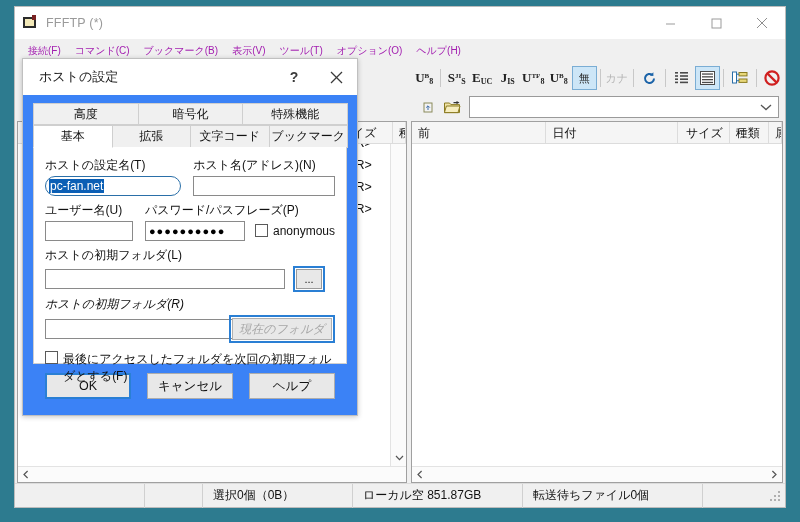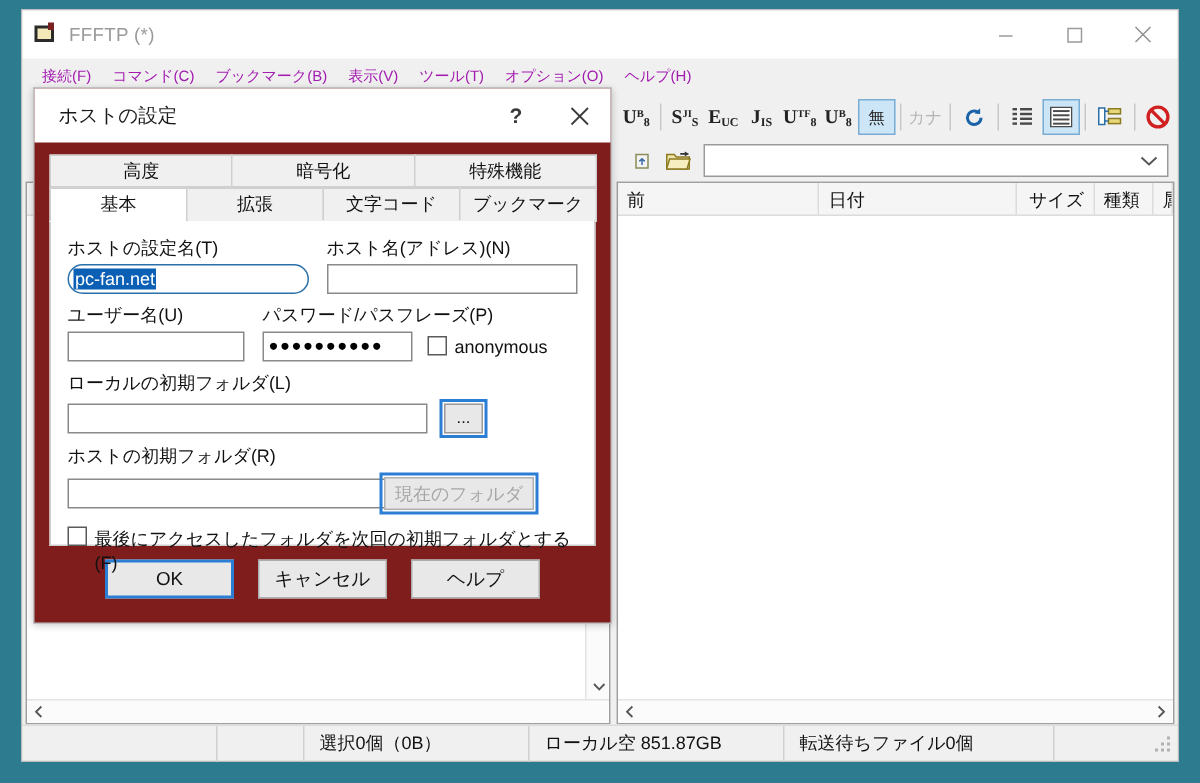--- a/index.html
+++ b/index.html
@@ -77,22 +77,22 @@
   .vscroll .arrow{position:absolute;left:0;width:16px;height:16px;display:flex;align-items:center;justify-content:center;color:#555;font-size:9px;} .vscroll .down{bottom:0;}
   .hscroll{height:16px;background:#fbfbfb;border-top:1px solid #e3e3e3;display:flex;align-items:center;flex:0 0 auto;}
   .hscroll .arrow{width:16px;height:16px;display:flex;align-items:center;justify-content:center;color:#555;font-size:9px;}
   
   #statusbar{height:24px;background:#f0f0f0;border-top:1px solid #dcdcdc;display:flex;align-items:center;flex:0 0 auto;}
   .scell{height:24px;display:flex;align-items:center;padding:0 10px;border-right:1px solid #d0d0d0;font-size:12px;color:#111;white-space:nowrap;}
   .sgrip{margin-left:auto;width:14px;height:14px;margin-right:3px;position:relative;}
   .sgrip i{position:absolute;width:2px;height:2px;background:#b0b0b0;}
   
   #dialog{
-    position:absolute;left:22px;top:58px;width:386px;height:358px;
-    background:#7f1d1d;border:1px solid #c0c0c0;box-shadow:0 1px 5px rgba(0,0,0,.22);
+    position:absolute;left:22px;top:58px;width:336px;height:358px;
+    background:#3b82f6;border:1px solid #c0c0c0;box-shadow:0 1px 5px rgba(0,0,0,.22);
     display:flex;flex-direction:column;
   }
   #dlg-title{height:36px;background:#fff;display:flex;align-items:center;padding-left:16px;flex:0 0 auto;}
   #dlg-title-text{font-size:13px;color:#1a1a1a;}
   #dlg-tools{margin-left:auto;display:flex;}
   .dbtn{width:42px;height:36px;display:flex;align-items:center;justify-content:center;color:#3a3a3a;}
   #dlg-body{flex:1;padding:8px 10px 10px 10px;display:flex;flex-direction:column;min-height:0;}
   
   #tabs{flex:0 0 auto;}
   .tabrow{display:flex;}
@@ -449,32 +449,32 @@
         </div>
         <div class="col" style="justify-content:flex-end;padding-bottom:3px;">
           <div class="cbline">
             <span class="cb"></span>
             <span>anonymous</span>
           </div>
         </div>
       </div>
 
       <div class="col" style="margin-bottom:4px;">
-        <span class="flabel">ローカルの初期フォルダ(L)</span>
+        <span class="flabel">ホストの初期フォルダ(L)</span>
         <div style="display:flex;align-items:center;">
           <div class="tinput" style="width:240px;">
             <span></span>
           </div>
           <span class="focusring" style="margin-left:8px;">
             <span class="minibtn">...</span>
           </span>
         </div>
       </div>
 
-      <div class="col" style="margin-bottom:8px;">
+      <div class="col" style="margin-bottom:8px;font-style:italic;">
         <span class="flabel">ホストの初期フォルダ(R)</span>
         <div style="display:flex;align-items:center;">
           <div class="tinput" style="width:240px;">
             <span></span>
           </div>
           <span class="focusring" style="margin-left:-32px;">
             <span class="pushbtn disabled" style="width:100px;">現在のフォルダ</span>
           </span>
         </div>
       </div>

